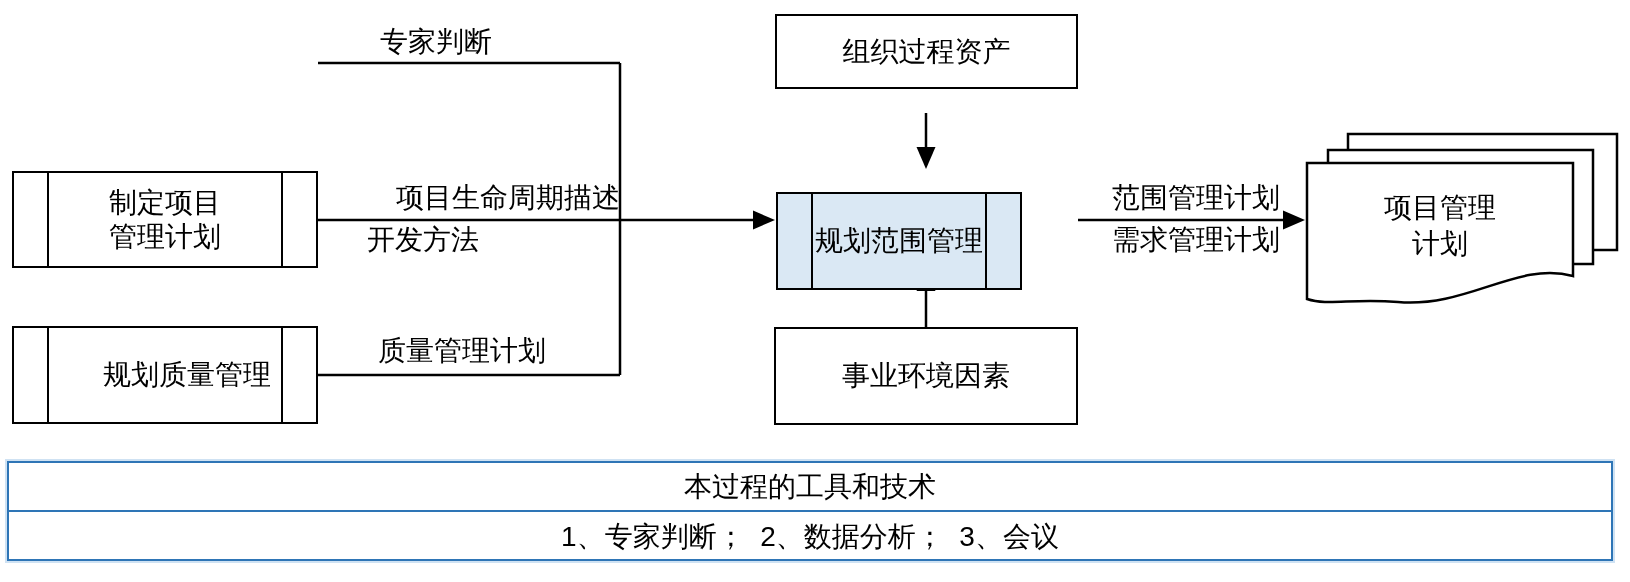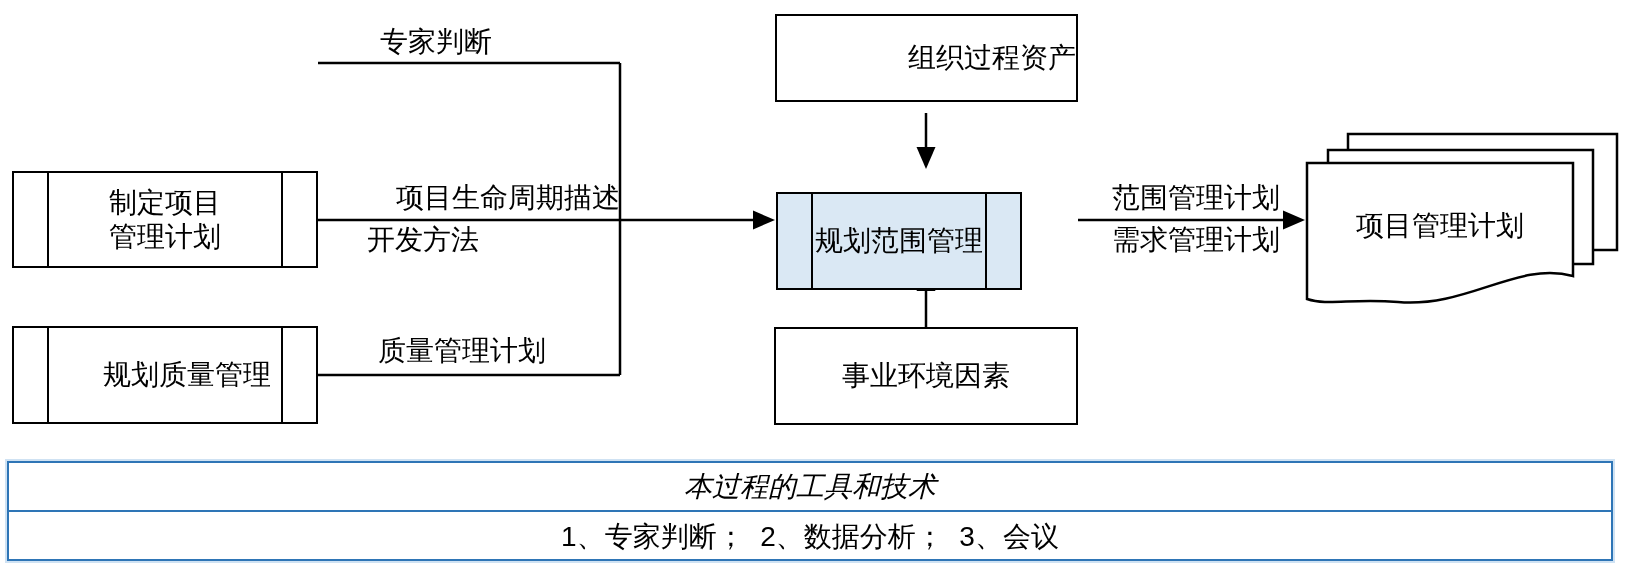--- a/index.html
+++ b/index.html
@@ -34,21 +34,21 @@
   .node.highlight{background:#dae8f4;}
   
   .edge-label{
     position:absolute;
     font-size:28px;line-height:32px;
     white-space:nowrap;
   }
   
   .doc-text{
     position:absolute;
-    display:flex;flex-direction:row;
+    display:flex;flex-direction:column;
     align-items:center;justify-content:center;
     font-size:28px;line-height:36px;
     text-align:center;
   }
   
   #wires{
     position:absolute;left:0;top:0;
     pointer-events:none;
   }
   
@@ -60,21 +60,21 @@
     box-sizing:border-box;
     background:#ffffff;
   }
   .toolbox .row{
     height:49px;
     display:flex;align-items:center;justify-content:center;
     font-size:28px;
     white-space:pre;
     box-sizing:border-box;
   }
-  .toolbox .row.header{border-bottom:2px solid #2e75b6;font-style:italic;}
+  .toolbox .row.header{border-bottom:2px solid #2e75b6;}
 </style>
 </head>
 <body>
 
 <div id="stage">
 
   <svg id="wires" width="1630" height="582" viewBox="0 0 1630 582">
 
     <path d="M318,63 H620" stroke="#000" stroke-width="2.5" fill="none"></path>
     <path d="M318,375 H620" stroke="#000" stroke-width="2.5" fill="none"></path>
@@ -102,21 +102,21 @@
 
   <div class="node predef" style="left:12px;top:171px;width:306px;height:97px;">
     <span>制定项目</span>
     <span>管理计划</span>
   </div>
 
   <div class="node predef" style="left:12px;top:326px;width:306px;height:98px;padding-left:44px;">
     <span>规划质量管理</span>
   </div>
 
-  <div class="node" style="left:775px;top:14px;width:303px;height:88px;align-items:flex-end;">
+  <div class="node" style="left:775px;top:14px;width:303px;height:75px;">
     <span>组织过程资产</span>
   </div>
 
   <div class="node predef highlight" style="left:776px;top:170px;width:246px;height:98px;margin-top:22px;">
     <span>规划范围管理</span>
   </div>
 
   <div class="node" style="left:774px;top:327px;width:304px;height:98px;">
     <span>事业环境因素</span>
   </div>

